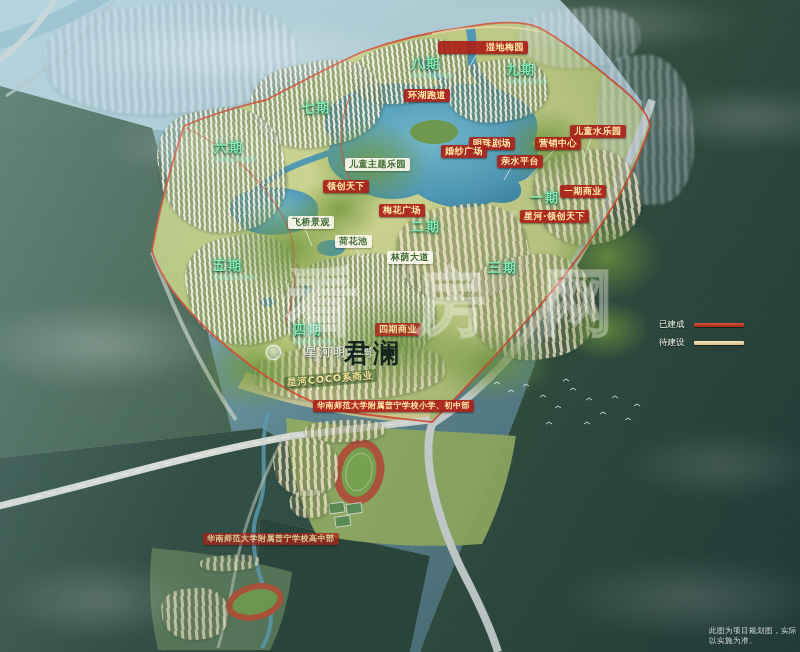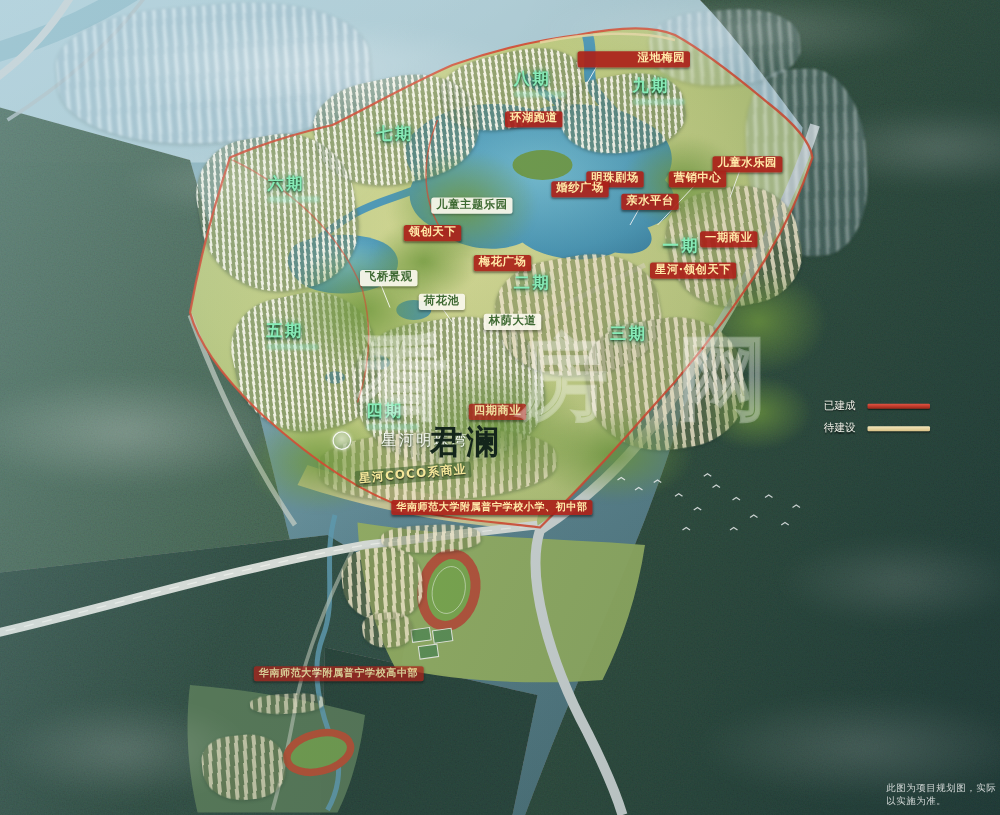--- a/index.html
+++ b/index.html
@@ -204,21 +204,21 @@
       <div class="cloud" style="left: 430px; top: -6px; width: 320px; height: 60px; opacity: 0.35; z-index: 35;"></div>
       <div class="cloud" style="left: 636px; top: 86px; width: 230px; height: 64px; opacity: 0.3; z-index: 35;"></div>
       <div class="cloud" style="left: -30px; top: 300px; width: 260px; height: 90px; opacity: 0.42; z-index: 35;"></div>
       <div class="cloud" style="left: 556px; top: 556px; width: 270px; height: 84px; opacity: 0.25; z-index: 35;"></div>
       <div class="cloud" style="left: 96px; top: 118px; width: 210px; height: 56px; opacity: 0.3; z-index: 35;"></div>
       <div class="cloud" style="left: 620px; top: 430px; width: 200px; height: 70px; opacity: 0.22; z-index: 35;"></div>
       <div class="cloud" style="left: 0px; top: 560px; width: 200px; height: 80px; opacity: 0.3; z-index: 35;"></div>
     </div>
 
   <div id="labels">
-      <div class="lbl red" style="left: 462px; top: 41px; padding-left: 48px;">湿地梅园</div>
+      <div class="lbl red" style="left: 438px; top: 41px; padding-left: 48px;">湿地梅园</div>
       <div class="lbl red" style="left: 404px; top: 89px;">环湖跑道</div>
       <div class="lbl red" style="left: 570px; top: 125px;">儿童水乐园</div>
       <div class="lbl red" style="left: 469px; top: 137px;">明珠剧场</div>
       <div class="lbl red" style="left: 535px; top: 137px;">营销中心</div>
       <div class="lbl red" style="left: 441px; top: 145px;">婚纱广场</div>
       <div class="lbl red" style="left: 497px; top: 155px;">亲水平台</div>
       <div class="lbl red" style="left: 379px; top: 170px; margin-top: 34px;">梅花广场</div>
       <div class="lbl red" style="left: 323px; top: 180px;">领创天下</div>
       <div class="lbl red" style="left: 560px; top: 185px;">一期商业</div>
       <div class="lbl red" style="left: 520px; top: 210px;">星河·领创天下</div>

